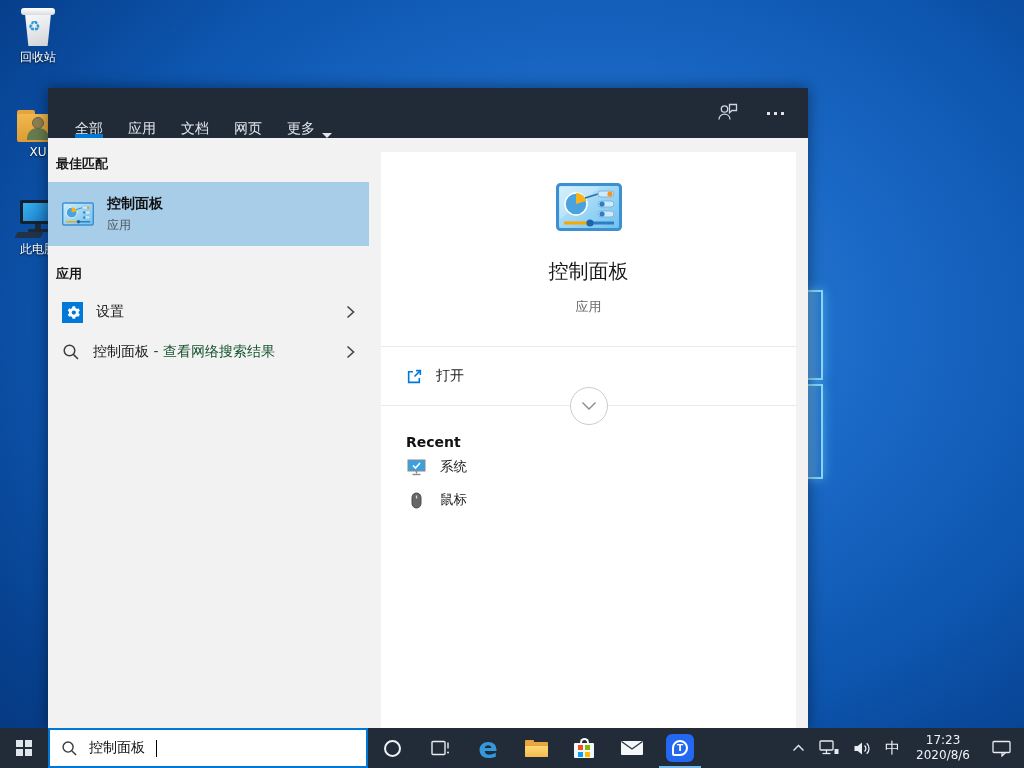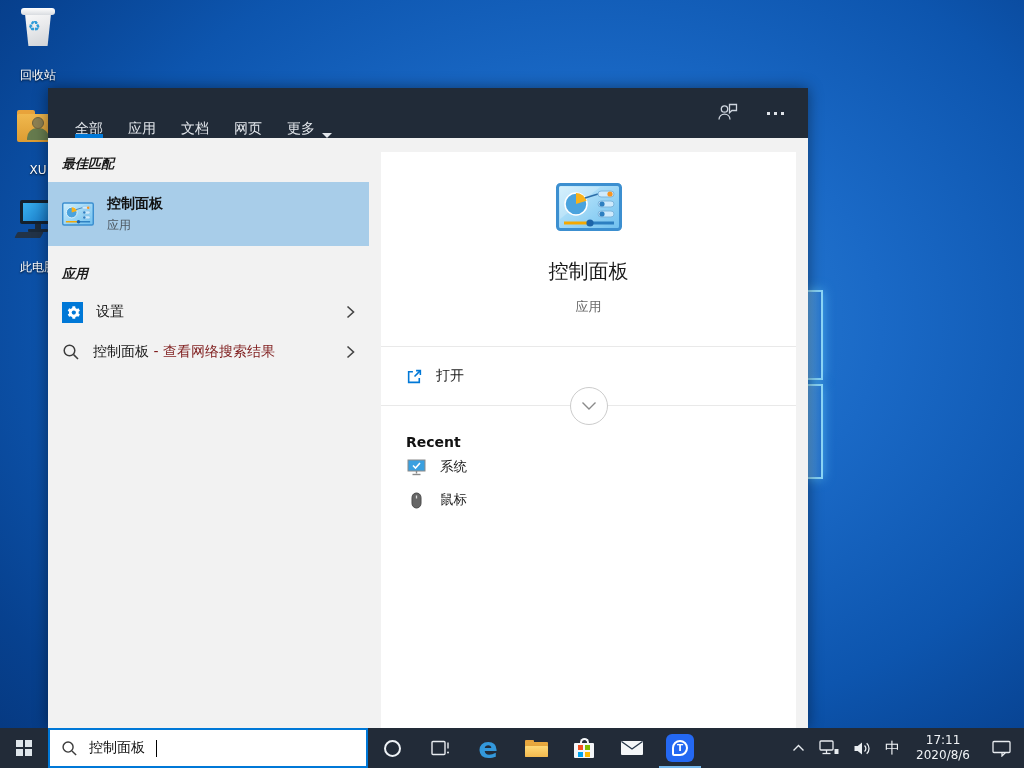--- a/index.html
+++ b/index.html
@@ -10,21 +10,21 @@
   .desktop { position:absolute; inset:0;
     background:radial-gradient(ellipse 900px 700px at 58% 42%, #2f85da 0%, #1a69c6 32%, #0d55ae 58%, #07418f 78%, #053173 100%); }
   .wp-frag { position:absolute; left:806px; width:17px; z-index:1;
     background:linear-gradient(90deg, rgba(130,200,245,.55), rgba(70,140,215,.22));
     border:2px solid rgba(150,225,250,.85); box-shadow:0 0 12px rgba(95,195,245,.7); }
   .wp-frag.one { top:290px; height:90px; }
   .wp-frag.two { top:384px; height:95px; }
 
   
   .dsk-icon { position:absolute; width:64px; z-index:2; display:flex; flex-direction:column; align-items:center; }
-  .dsk-label { margin-top:21px; font-size:12px; color:#fff; text-shadow:0 1px 2px rgba(0,0,0,.85); white-space:nowrap; }
+  .dsk-label { margin-top:3px; font-size:12px; color:#fff; text-shadow:0 1px 2px rgba(0,0,0,.85); white-space:nowrap; }
   
   .bin { width:34px; height:40px; position:relative; }
   .bin-body { position:absolute; left:2px; top:6px; width:30px; height:34px;
     clip-path:polygon(6% 0,94% 0,82% 100%,18% 100%);
     background:linear-gradient(160deg,#fbfbfb 0%,#e9eaec 45%,#cfd2d6 100%); }
   .bin-lid { position:absolute; left:0; top:2px; width:34px; height:7px; border-radius:3px;
     background:linear-gradient(#ffffff,#d9dce0); }
   .bin-glyph { position:absolute; left:7px; top:12px; font-size:14px; color:#2d9bd8; }
   
   .folder-big { width:42px; height:32px; position:relative; }
@@ -46,27 +46,27 @@
   .panel-header { height:50px; flex:0 0 50px; background:#212b38; display:flex; align-items:stretch; padding:0 24px 0 27px; }
   .tab { position:relative; display:flex; align-items:flex-end; margin-right:25px; font-size:14px; color:#e3e7ec; cursor:default; }
   .tab.active::after { content:""; position:absolute; left:0; right:0; bottom:0; height:4px; background:#0078d7; }
   .tab .dd-arrow { width:0; height:0; margin-left:7px; border-left:5px solid transparent; border-right:5px solid transparent; border-top:5px solid #e3e7ec; }
   .hdr-actions { margin-left:auto; display:flex; align-items:center; gap:28px; }
   .dots { display:flex; gap:4px; }
   .dots i { width:3px; height:3px; background:#dfe3e8; display:block; }
 
   .panel-body { flex:1; display:flex; background:#f2f2f2; min-height:0; }
   .left-col { width:321px; flex:0 0 321px; padding-top:6px; }
-  .sec-label { font-size:13px; font-weight:bold; color:#191919; padding:11px 14px 9px;font-style:italic; }
+  .sec-label { font-size:13px; font-weight:bold; color:#191919; padding:11px 8px 9px; }
   .bm-item { height:64px; background:#a8cde9; display:flex; align-items:center; padding:0 14px; gap:13px; }
   .bm-text .t1 { font-size:14px; font-weight:bold; color:#111; }
   .bm-text .t2 { font-size:12px; color:#4d5760; margin-top:4px; }
   .row-item { height:40px; display:flex; align-items:center; padding:0 14px; gap:13px; font-size:14px; color:#191919; }
   .row-item .grow { flex:1; }
-  .web-suffix { color:#7f1d1d; }
+  .web-suffix { color:#14532d; }
   .gear-chip { width:21px; height:21px; background:#0078d7; display:flex; align-items:center; justify-content:center; }
 
   .right-col { flex:1; padding:14px 12px 0 12px; min-height:0; }
   .card { background:#fff; height:100%; display:flex; flex-direction:column; }
   .card-top { display:flex; flex-direction:column; align-items:center; padding:31px 0 30px; }
   .app-title { font-size:20px; color:#191919; margin-top:27px; }
   .app-sub { font-size:13px; color:#6a6a6a; margin-top:13px; }
   .open-row { border-top:1px solid #e9e9e9; display:flex; align-items:center; gap:13px; padding:20px 0 20px 25px; font-size:14px; color:#191919; }
   .recent-sec { border-top:1px solid #e9e9e9; position:relative; padding:28px 0 0 25px; flex:1; }
   .chev-circle { position:absolute; top:-19px; left:50%; margin-left:-19px; width:38px; height:38px; border-radius:50%;
@@ -399,21 +399,21 @@
       <svg width="18" height="15" viewBox="0 0 18 15">
         <path d="M1.5 5 h3.2 L9 1.5 v12 L4.7 10 H1.5 z" fill="#e8ecf0"></path>
         <path d="M11.5 4.5 a4 4 0 0 1 0 6" fill="none" stroke="#e8ecf0" stroke-width="1.3"></path>
         <path d="M13.7 2.3 a7 7 0 0 1 0 10.4" fill="none" stroke="#e8ecf0" stroke-width="1.3"></path>
       </svg>
     </div>
     <div class="tray-btn">
       <span class="ime">中</span>
     </div>
     <div class="clock">
-      <span>17:11</span>
+      <span>17:23</span>
       <span>2020/8/6</span>
     </div>
     <div class="tray-btn" style="padding:0 13px;">
       <svg width="19" height="17" viewBox="0 0 19 17" fill="none" stroke="#e8ecf0" stroke-width="1.3">
         <rect x="1" y="1.5" width="17" height="11" rx="1"></rect>
         <path d="M10 12.5 v3.5 l3.5 -3.5"></path>
       </svg>
     </div>
   </div>
 </div>

